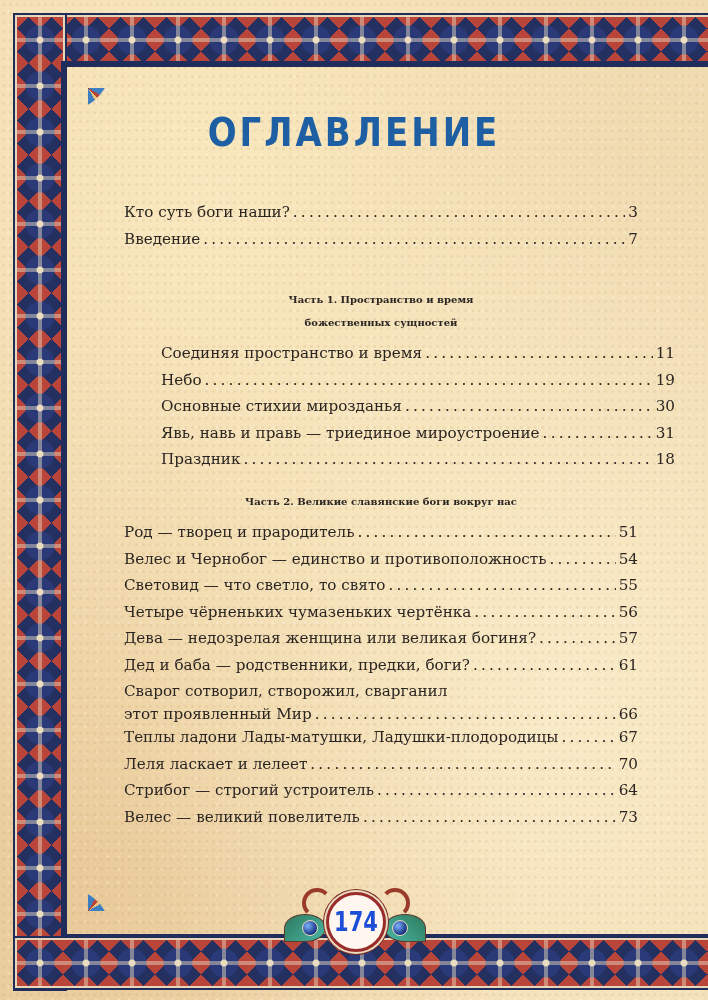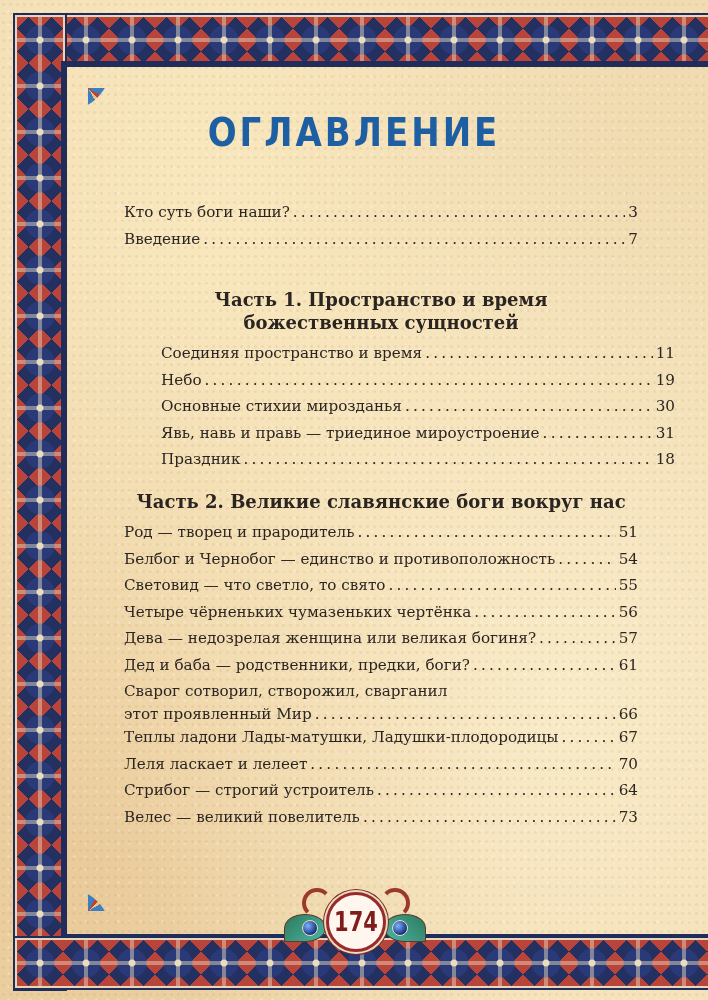--- a/index.html
+++ b/index.html
@@ -75,21 +75,21 @@
   .toc-row .dots {
     flex:1; overflow:hidden; white-space:nowrap; margin:0 3px;
     letter-spacing:3.2px; color:#2b2522;
   }
   .toc-row .page { white-space:nowrap; }
   .toc-row.two-line { height:46px; flex-wrap:wrap;justify-content:space-between; }
   .two-line .line1 { width:100%; }
   .two-line .line2wrap { display:flex; width:100%; align-items:baseline; }
   .part-heading {
     position:absolute; left:124px; width:514px; text-align:center;
-    font-weight:bold; font-size:18px; line-height:23px;
+    font-weight:bold; font-size:10px; line-height:23px;
   }
   .page-badge-wrap {
     position:absolute; left:262px; top:890px; width:184px; height:80px;
   }
   .leaf {
     position:absolute; width:40px; height:26px; border-radius:50% 50% 50% 0;
     background:linear-gradient(135deg, #2e7a5c, #49b6a6);
     border:1px solid #5a3b2a;
   }
   .gem {
@@ -100,21 +100,21 @@
   .curl {
     position:absolute; width:22px; height:22px; border-radius:50%;
     border:4px solid #9a3a2a; border-right-color:transparent; border-bottom-color:transparent;
   }
   .page-badge {
     position:absolute; left:64px; top:2px; width:54px; height:54px; border-radius:50%;
     background:#fff7ef; border:3px solid #9a2b2b;
     box-shadow:0 0 0 2px #e9dcc0, 0 0 0 3px #7a2a22;
     display:flex; align-items:center; justify-content:center;
     font-family:"DejaVu Sans", "Liberation Sans", sans-serif;
-    font-weight:bold; font-size:21px; color:#7f1d1d; letter-spacing:0px;
+    font-weight:bold; font-size:21px; color:#1d4ed8; letter-spacing:0px;
     transform-origin:center;
   }
   .page-badge span { display:inline-block; transform:scaleY(1.25); }
 </style>
 </head>
 <body>
 
 <div class="page-bg-speckle"></div>
 
 <div class="band band-h band-top"></div>
@@ -176,21 +176,21 @@
 
 <div class="part-heading" style="top:490px;">Часть 2. Великие славянские боги вокруг нас</div>
 
 <div class="toc" style="top:522px;">
   <div class="toc-row">
     <span class="label">Род — творец и прародитель</span>
     <span class="dots">................................................................................................................</span>
     <span class="page">51</span>
   </div>
   <div class="toc-row">
-    <span class="label">Белбог и Чернобог — единство и противоположность</span>
+    <span class="label">Велес и Чернобог — единство и противоположность</span>
     <span class="dots">................................................................................................................</span>
     <span class="page">54</span>
   </div>
   <div class="toc-row">
     <span class="label">Световид — что светло, то свято</span>
     <span class="dots">................................................................................................................</span>
     <span class="page">55</span>
   </div>
   <div class="toc-row">
     <span class="label">Четыре чёрненьких чумазеньких чертёнка</span>

